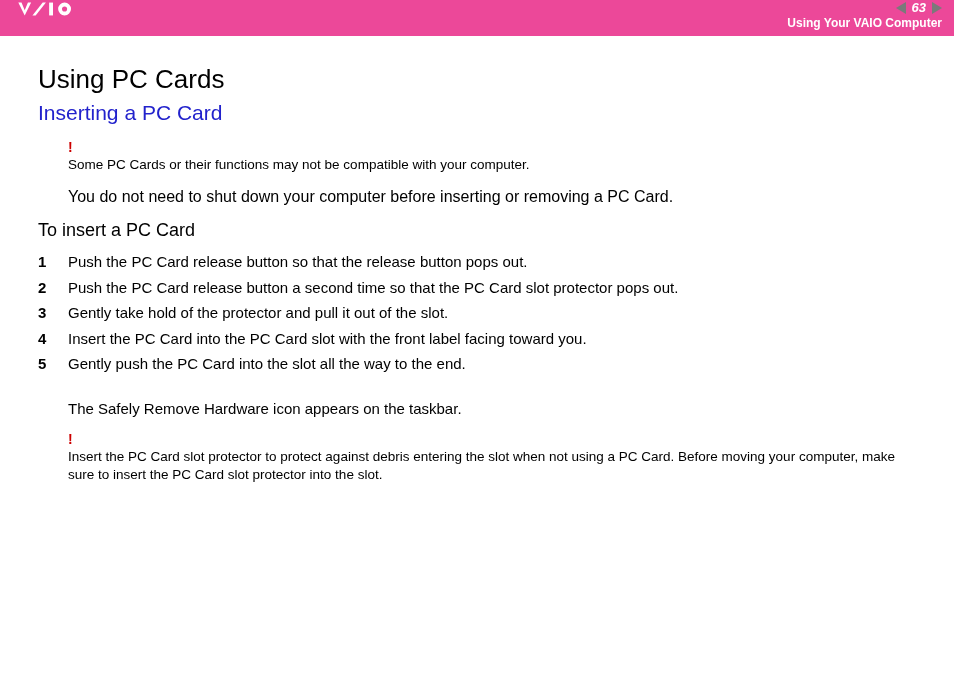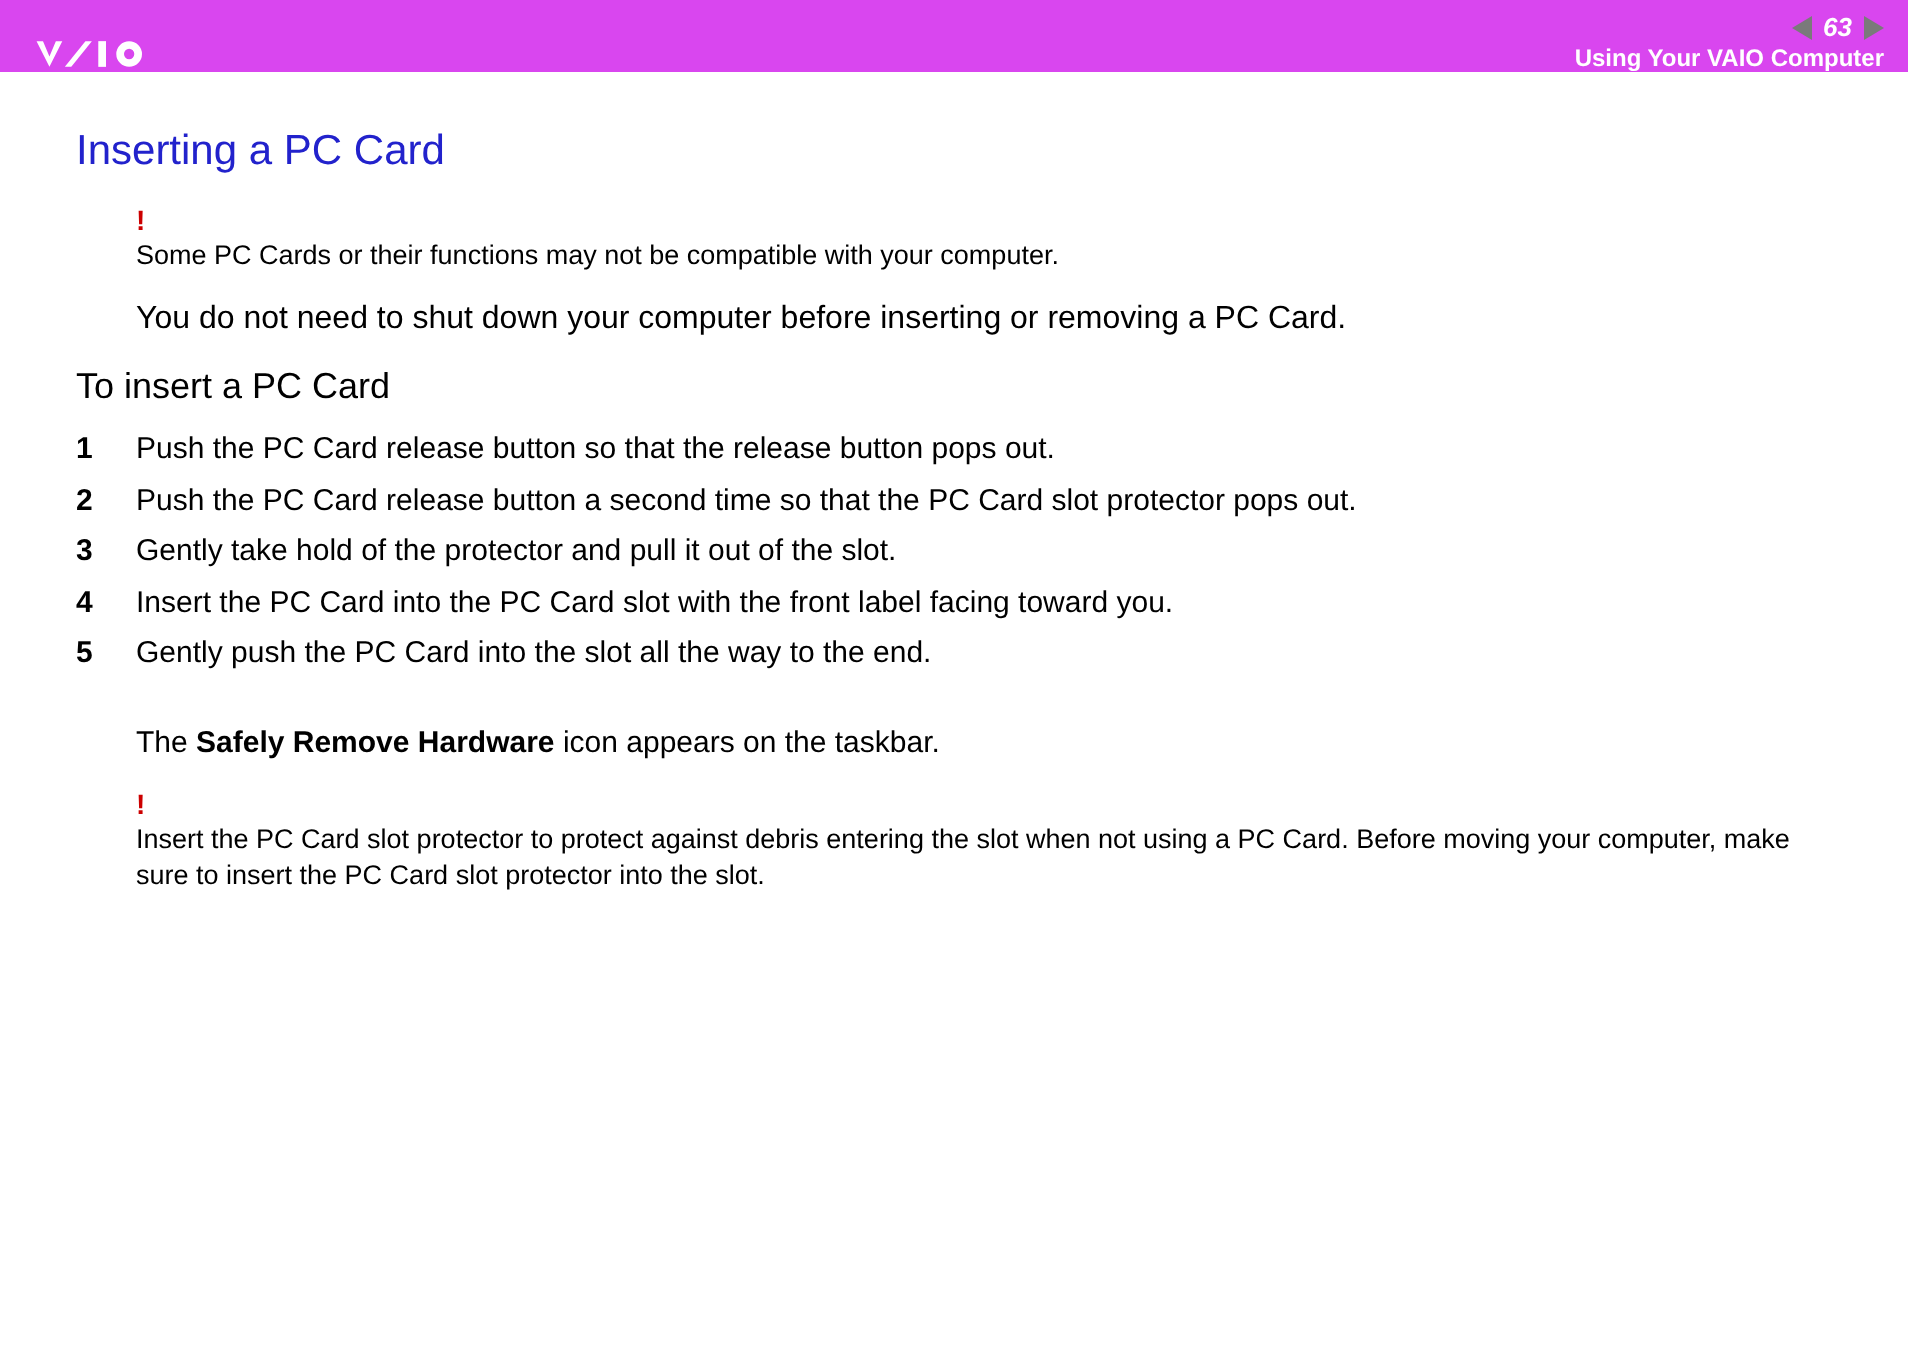--- a/index.html
+++ b/index.html
@@ -5,25 +5,25 @@
     * { margin: 0; padding: 0; box-sizing: border-box; }
     body {
       font-family: Arial, Helvetica, sans-serif;
       width: 954px;
       height: 674px;
       background: #fff;
       color: #000;
       overflow: hidden;
     }
     .header {
-      background: #d946ef;
+      background: #ec4899;
       color: #fff;
       height: 36px;
       display: flex;
-      align-items: flex-end;
+      align-items: flex-start;
       justify-content: space-between;
       padding: 0 12px;
     }
     .logo {
       display: flex;
       align-items: center;
     }
     .logo svg {
       height: 18px;
     }
@@ -114,21 +114,21 @@
       margin-bottom: 3px;
     }
     ol.steps li .num {
       font-weight: bold;
       width: 30px;
       flex-shrink: 0;
     }
     ol.steps li .txt {
       flex: 1;
     }
-    .bold { font-weight: bold; }
+    .bold { font-weight: normal; }
     .warn-block.bottom { margin-top: 10px; }
   </style>
 </head>
 <body>
 
 <div class="header">
   <div class="logo">
     <svg viewBox="0 0 140 28" width="100" fill="#fff">
       <path d="M2 4 L12 24 L22 4 L17 4 L12 16 L7 4 Z"></path>
       <path d="M24 24 L40 4 L45 4 L29 24 Z"></path>
@@ -140,20 +140,21 @@
     <div class="page-nav">
       <div class="nav-arrow left"></div>
       <span class="page-num">63</span>
       <div class="nav-arrow right"></div>
     </div>
     <div class="header-subtitle">Using Your VAIO Computer</div>
   </div>
 </div>
 
 <div class="content">
+  <h1>Using PC Cards</h1>
 
   <h2>Inserting a PC Card</h2>
 
   <div class="warn-block">
     <span class="warn-mark">!</span>
     <div class="warn-text">Some PC Cards or their functions may not be compatible with your computer.</div>
   </div>
 
   <p class="note-text">You do not need to shut down your computer before inserting or removing a PC Card.</p>
 

